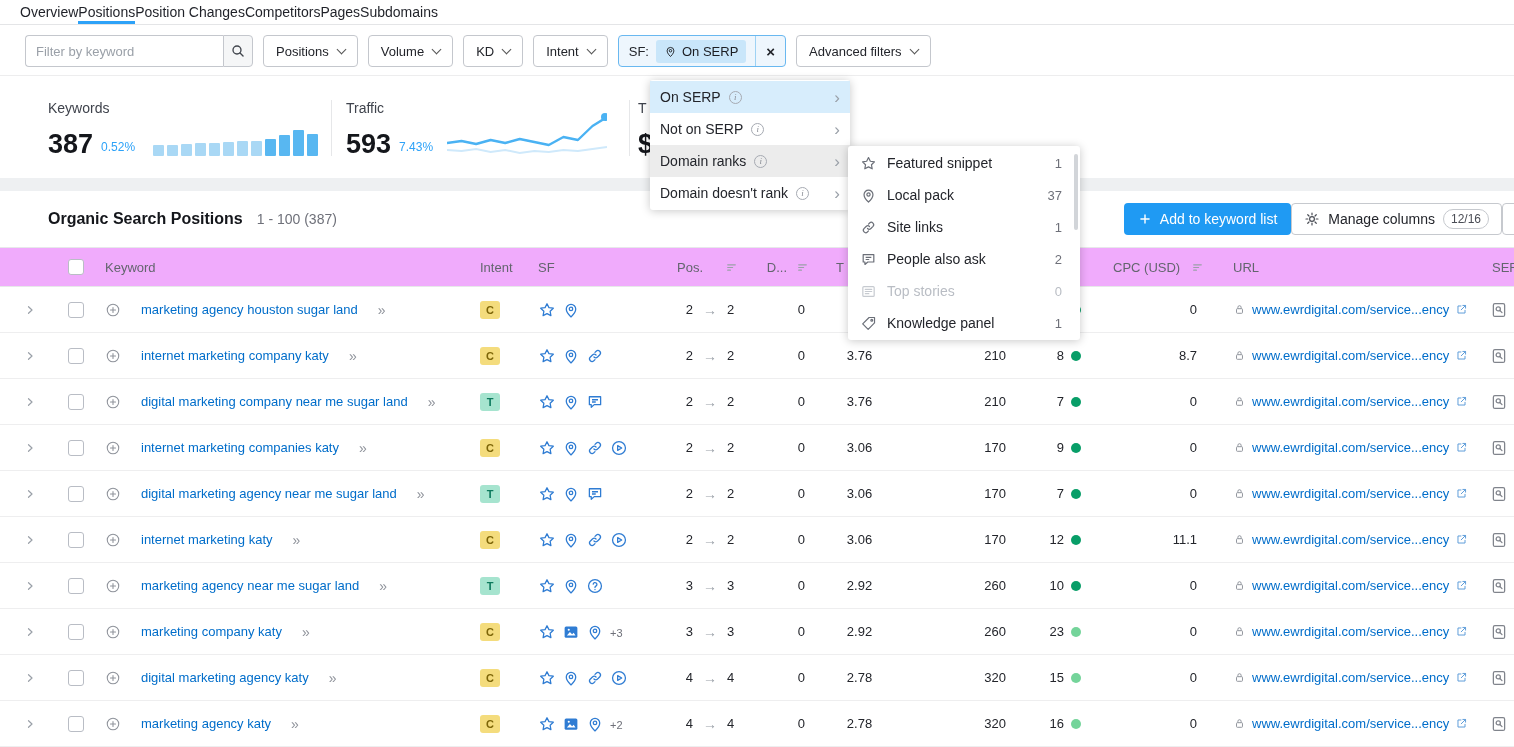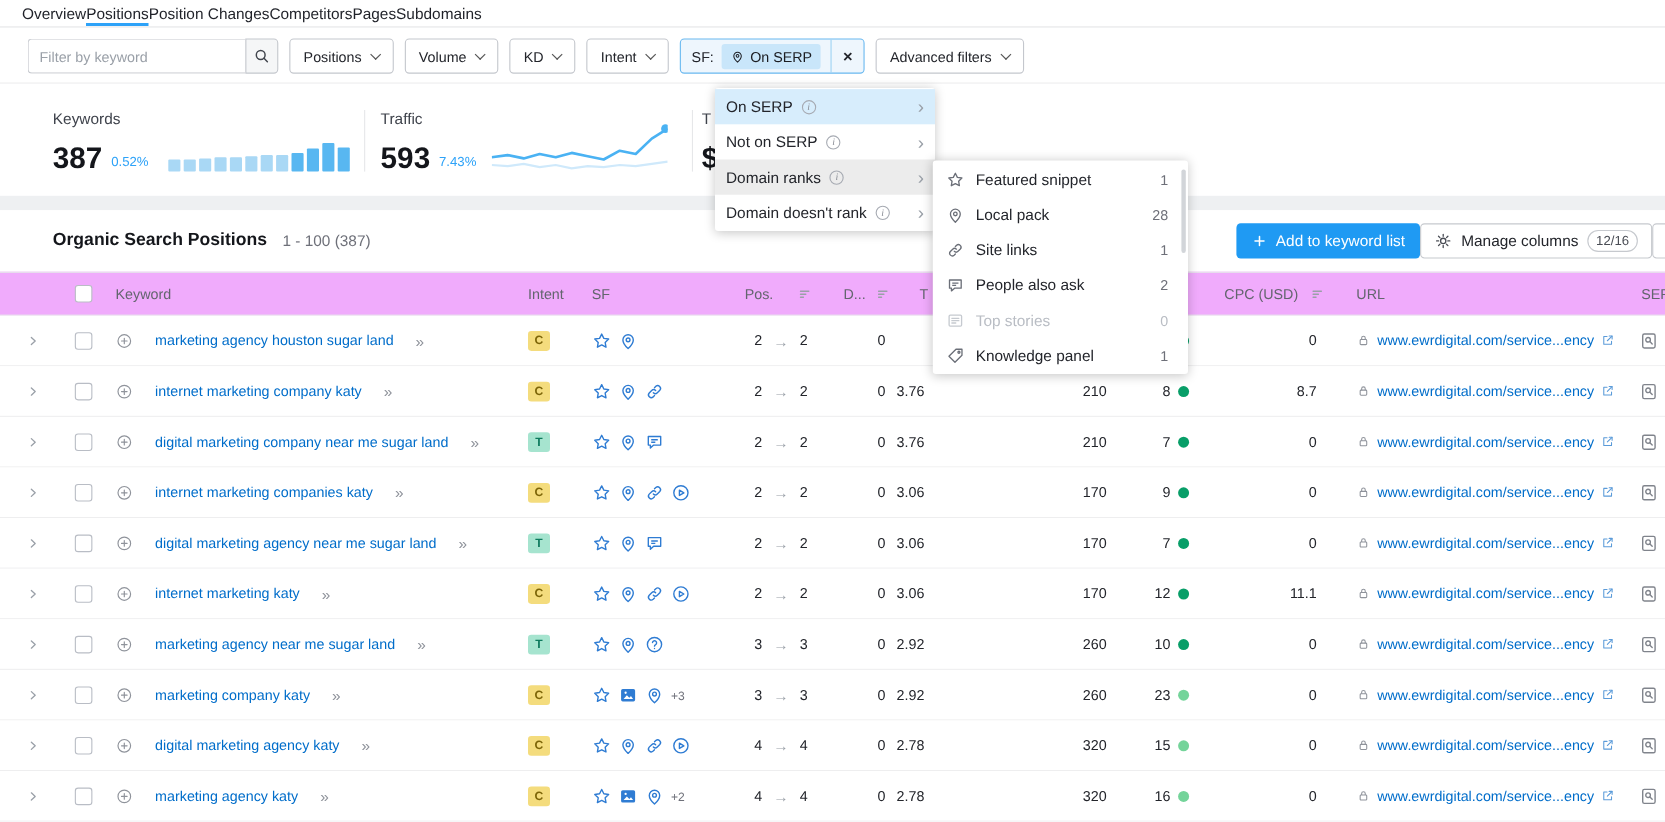--- a/index.html
+++ b/index.html
@@ -81,21 +81,21 @@
   .c-intent{display:flex;padding-left:10px}
   .badge{width:20px;height:18px;border-radius:3px;font-size:11px;font-weight:bold;display:flex;align-items:center;justify-content:center}
   .badge-C{background:#f4dc7d;color:#7d6508}
   .badge-T{background:#a6e4cf;color:#0d7a5d}
   .c-sf{display:flex;align-items:center;gap:6px;padding-left:8px}
   .sf-ic{color:#2f7cd3}
   .sf-more{font-size:11px;color:#6e7079;align-self:flex-start;margin-top:4px}
   .c-pos{display:flex;align-items:center;justify-content:center;gap:10px}
   .pos-arrow{color:#9aa0a8;font-size:14px}
   .c-diff{text-align:right;padding-right:10px}
-  .c-tpct{text-align:left;padding-right:6px}
+  .c-tpct{text-align:center;padding-right:6px}
   .c-vol{text-align:right;padding-right:4px}
   .c-kd{display:flex;align-items:center;justify-content:flex-end;gap:7px;padding-right:4px}
   .dot{width:10px;height:10px;border-radius:50%}
   .dot.dark{background:#089e68}
   .dot.light{background:#74d49a}
   .c-cpc{text-align:right;padding-right:8px}
   .c-url{display:flex;align-items:center;gap:6px;padding-left:28px;white-space:nowrap;overflow:hidden}
   .lockc{color:#8f939b}
   .url-link{color:#006dca}
   .extc{color:#5b9bd9;cursor:pointer}
@@ -1171,21 +1171,21 @@
       <span>Featured snippet</span>
       <span class="sub-count">1</span>
     </div>
     <div class="sub-item">
       <span class="sub-ic">
         <svg class="ic17" viewBox="0 0 24 24">
           <use href="#i-pin"></use>
         </svg>
       </span>
       <span>Local pack</span>
-      <span class="sub-count">28</span>
+      <span class="sub-count">37</span>
     </div>
     <div class="sub-item">
       <span class="sub-ic">
         <svg class="ic17" viewBox="0 0 24 24">
           <use href="#i-link"></use>
         </svg>
       </span>
       <span>Site links</span>
       <span class="sub-count">1</span>
     </div>

